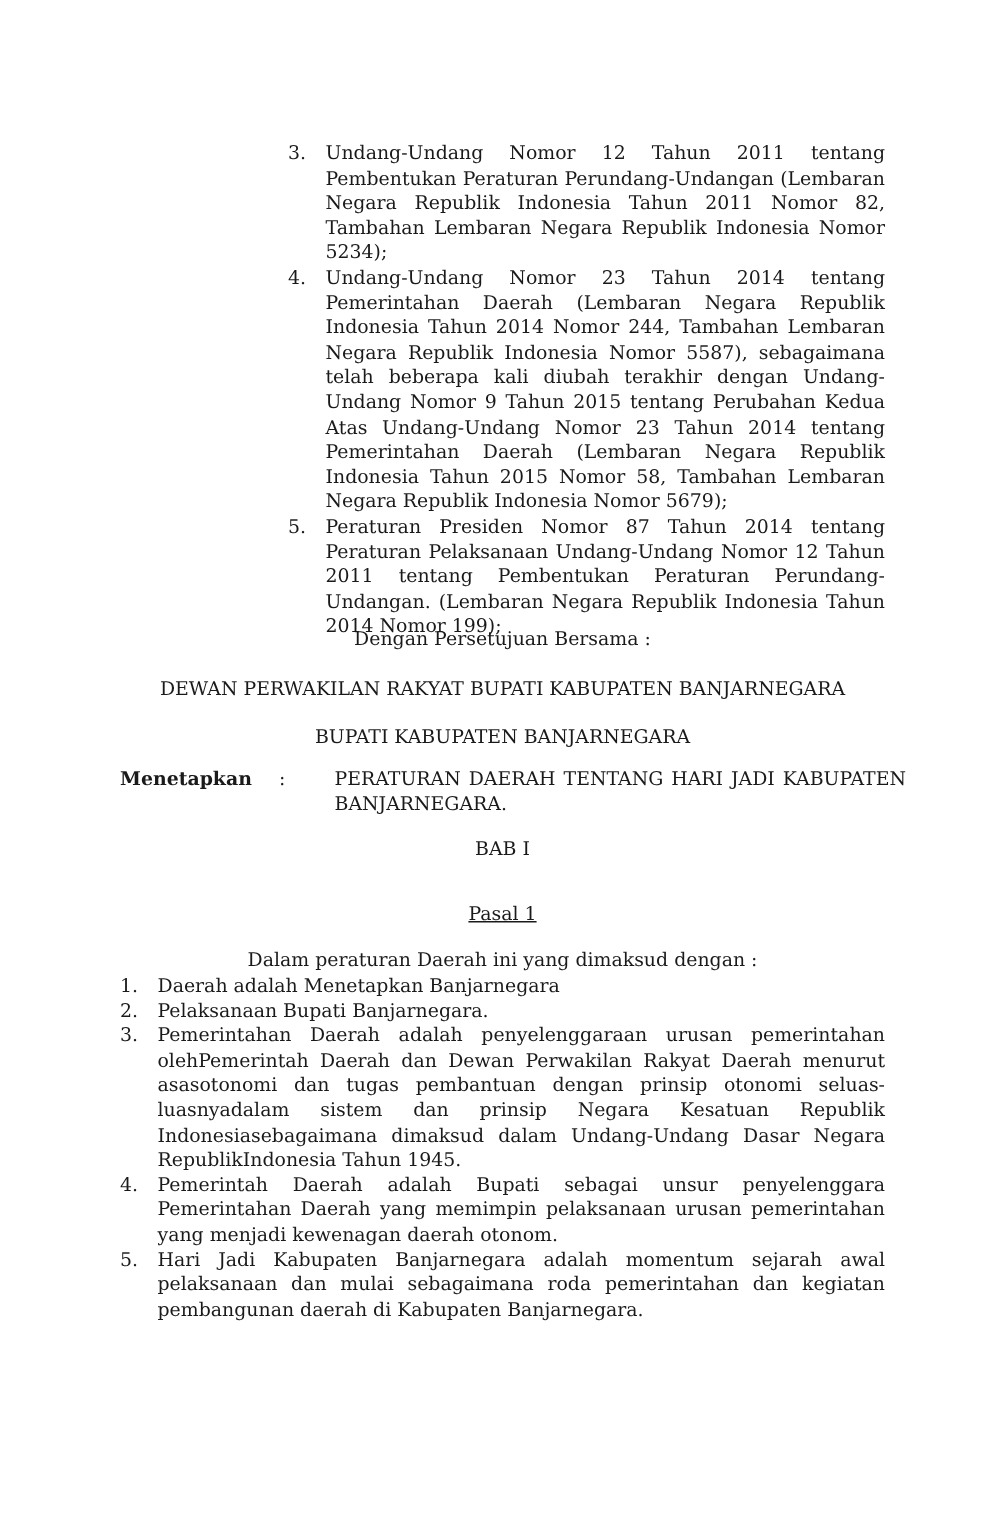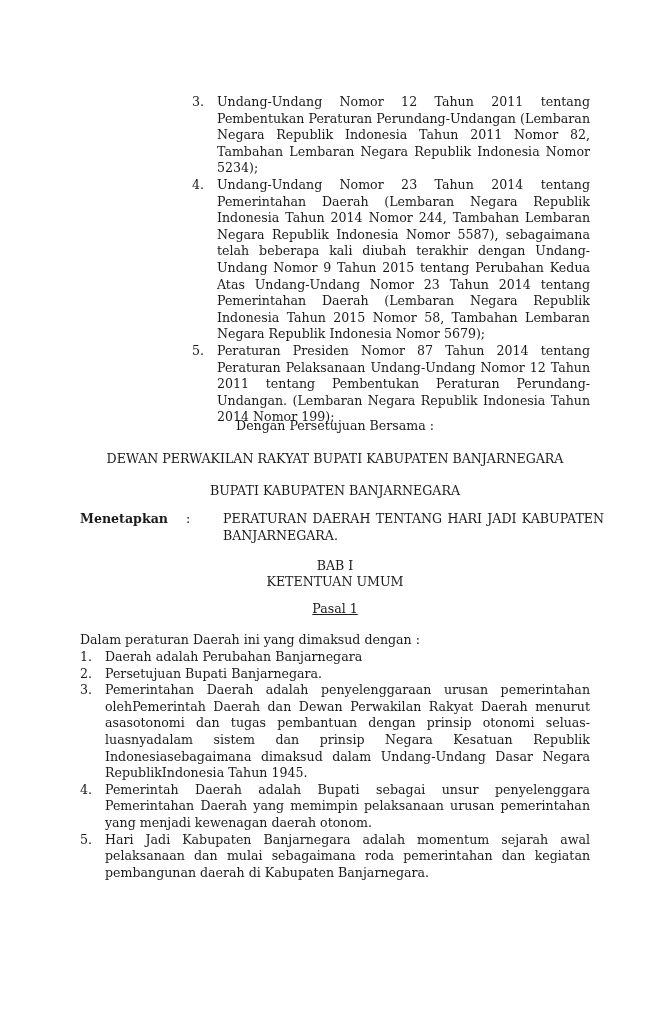--- a/index.html
+++ b/index.html
@@ -77,20 +77,21 @@
       top: 0;
       width: 381px;
       text-align: justify;
       margin-left: 14px;
     }
     .intro {
       position: absolute;
       left: 80px;
       top: 632px;
       width: 510px;
+      text-align: center;
     }
     .definitions-list {
       left: 80px;
       top: 649px;
       width: 510px;
     }
   </style>
 </head>
 <body>
 
@@ -115,34 +116,33 @@
   <div class="center-line" style="top:451px;">DEWAN PERWAKILAN RAKYAT BUPATI KABUPATEN BANJARNEGARA</div>
   <div class="center-line" style="top:483px;">BUPATI KABUPATEN BANJARNEGARA</div>
 
   <div class="menetapkan">
     <span class="label">Menetapkan</span>
     <span class="colon">:</span>
     <span class="value">PERATURAN DAERAH TENTANG HARI JADI KABUPATEN BANJARNEGARA.</span>
   </div>
 
   <div class="center-line" style="top:558px;">BAB I</div>
-  <div class="center-line" style="top:574px;">KETENTUAN UMUM</div>
 
   <div class="center-line" style="top:601px;text-decoration:underline;">Pasal 1</div>
 
   <div class="intro">Dalam peraturan Daerah ini yang dimaksud dengan :</div>
 
   <ol class="olist definitions-list">
     <li>
       <span class="num">1.</span>
-      <span class="txt">Daerah adalah Perubahan Banjarnegara</span>
+      <span class="txt">Daerah adalah Menetapkan Banjarnegara</span>
     </li>
     <li>
       <span class="num">2.</span>
-      <span class="txt">Persetujuan Bupati Banjarnegara.</span>
+      <span class="txt">Pelaksanaan Bupati Banjarnegara.</span>
     </li>
     <li>
       <span class="num">3.</span>
       <span class="txt">Pemerintahan Daerah adalah penyelenggaraan urusan pemerintahan olehPemerintah Daerah dan Dewan Perwakilan Rakyat Daerah menurut asasotonomi dan tugas pembantuan dengan prinsip otonomi seluas-luasnyadalam sistem dan prinsip Negara Kesatuan Republik Indonesiasebagaimana dimaksud dalam Undang-Undang Dasar Negara RepublikIndonesia Tahun 1945.</span>
     </li>
     <li>
       <span class="num">4.</span>
       <span class="txt">Pemerintah Daerah adalah Bupati sebagai unsur penyelenggara Pemerintahan Daerah yang memimpin pelaksanaan urusan pemerintahan yang menjadi kewenagan daerah otonom.</span>
     </li>
     <li>

